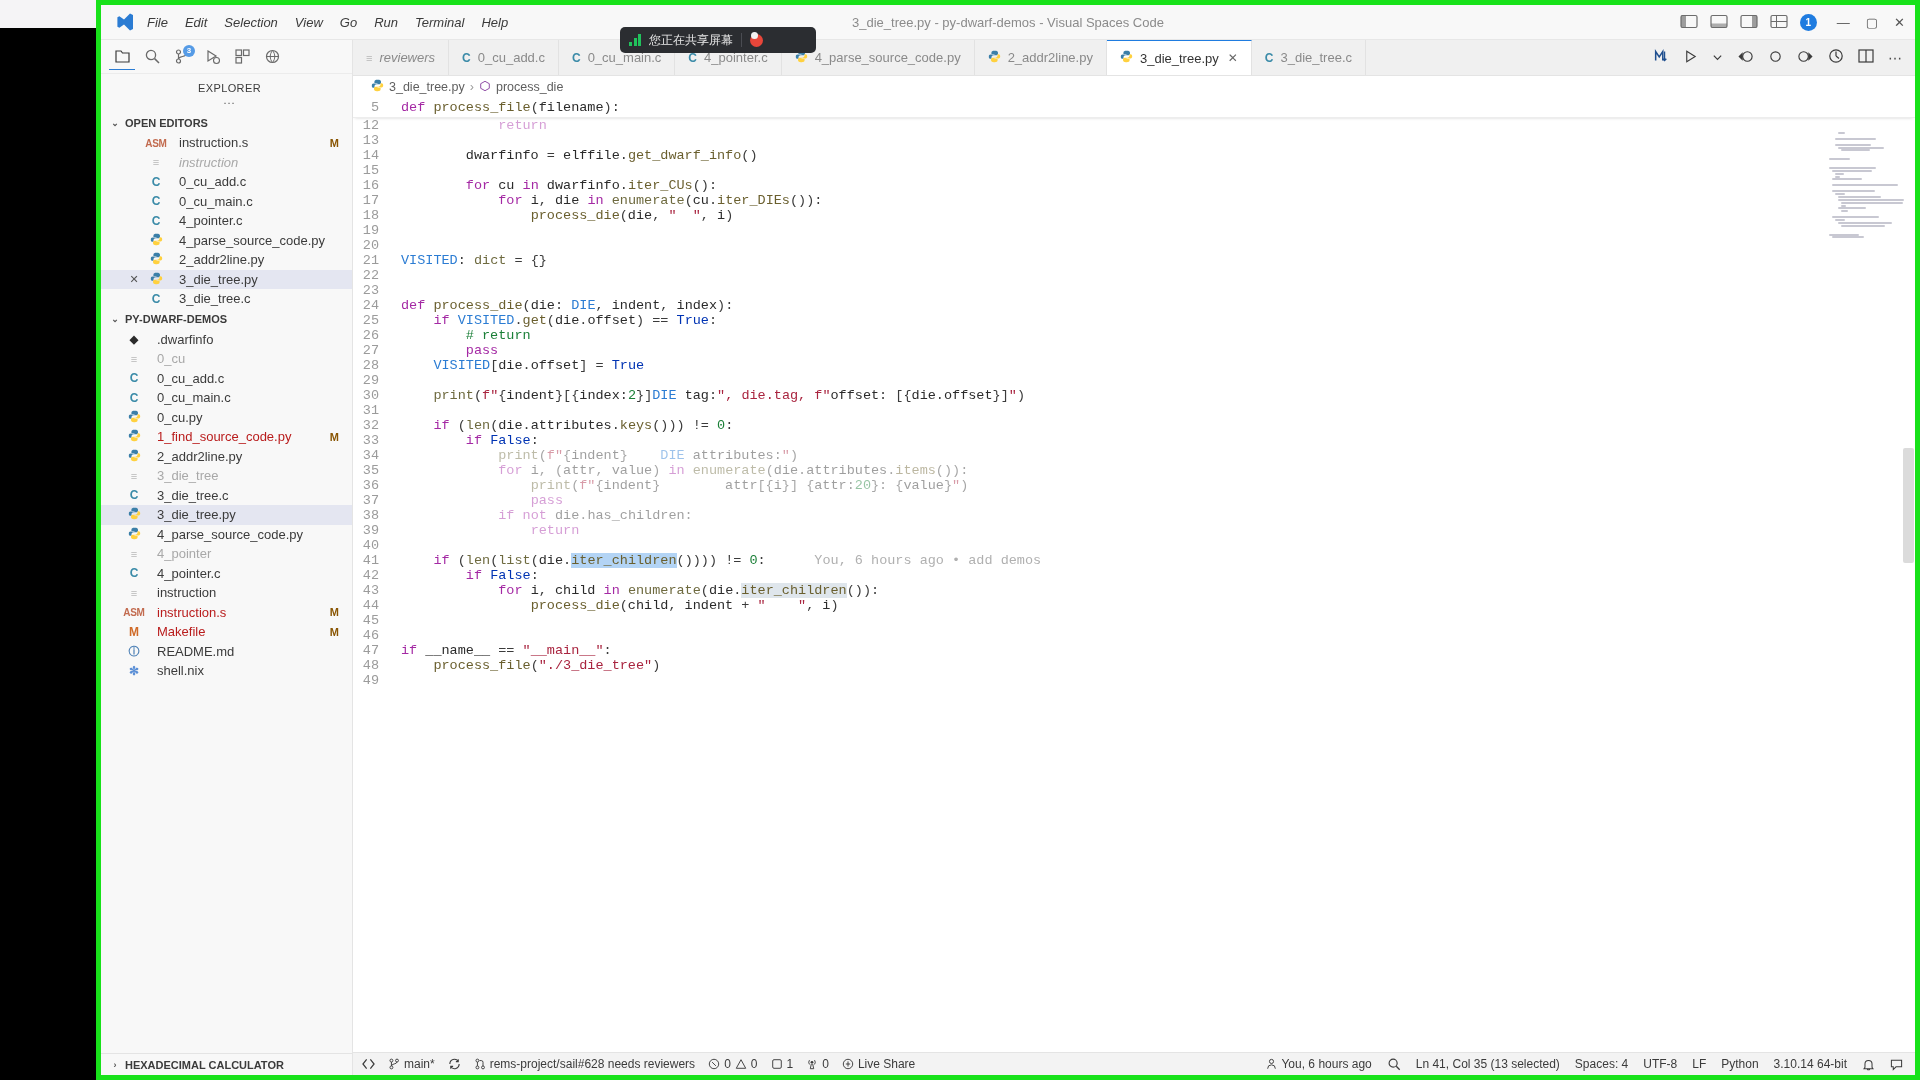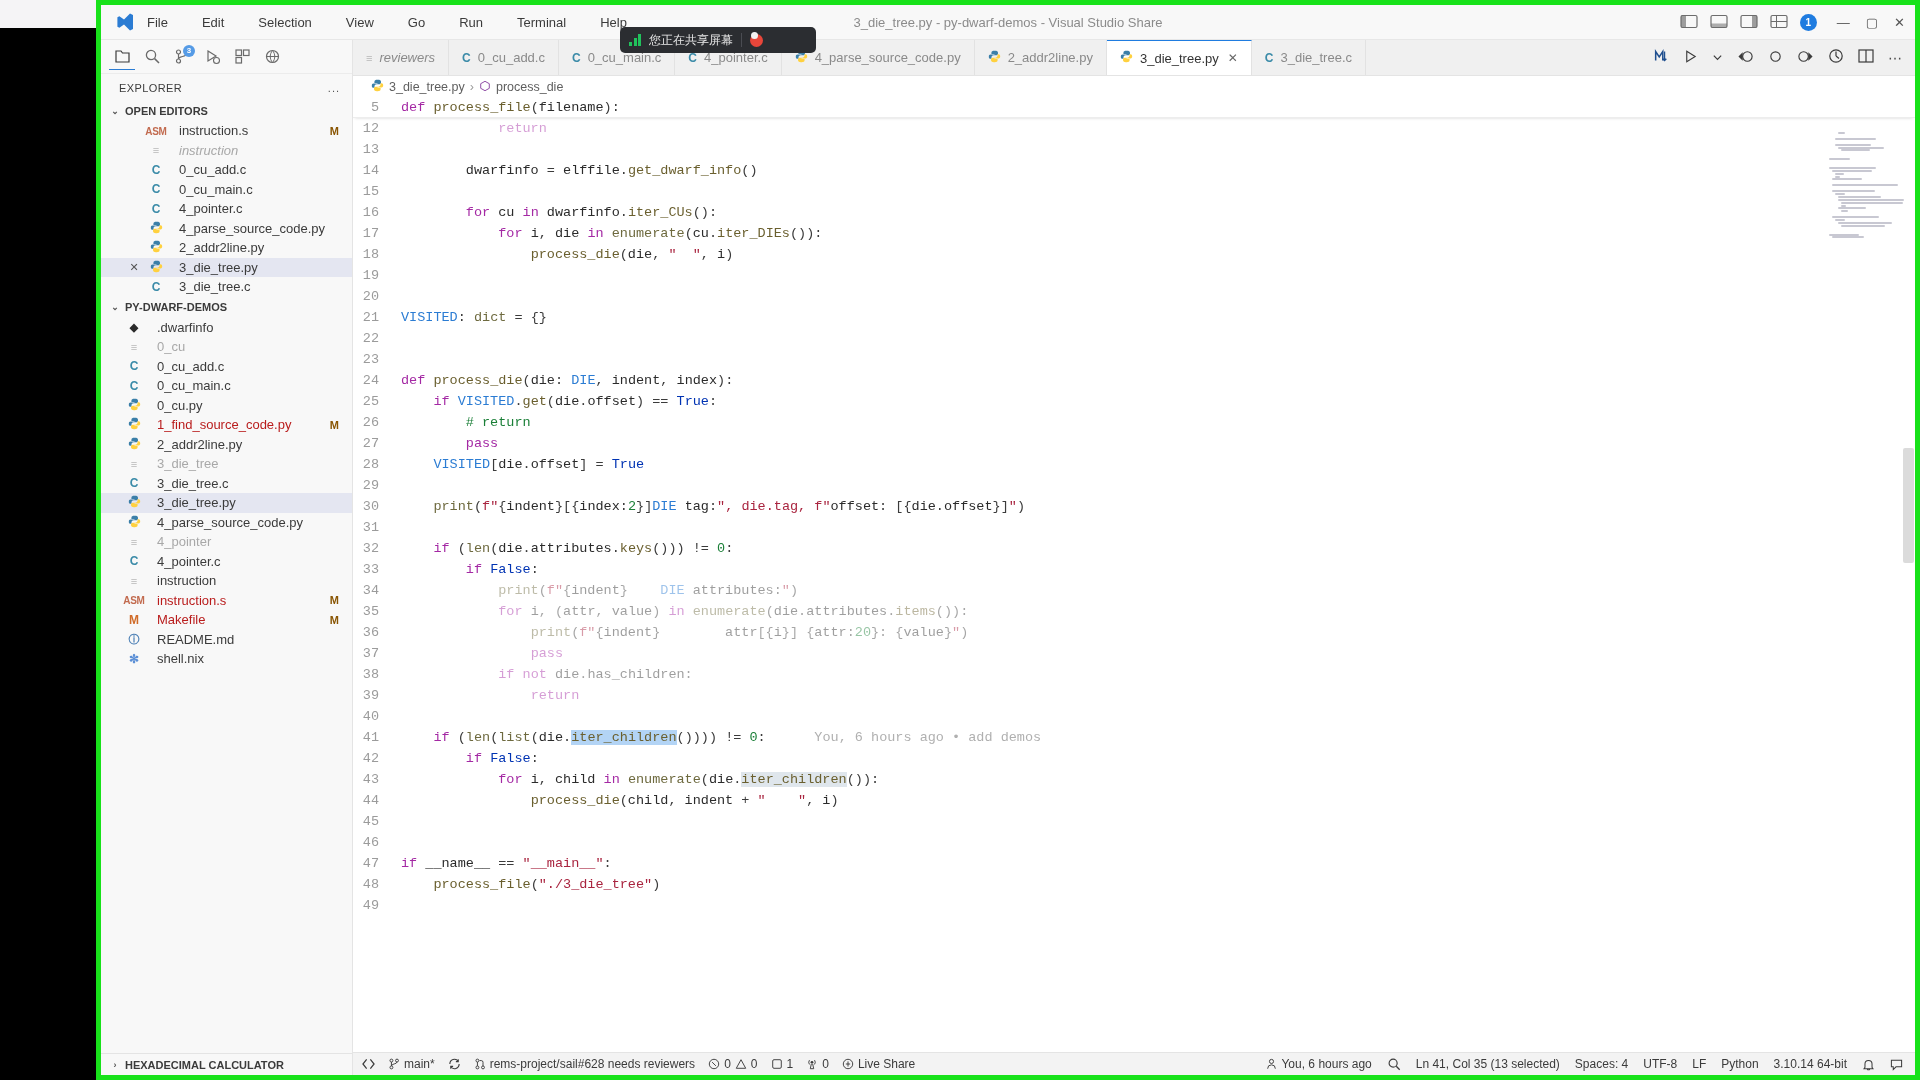--- a/index.html
+++ b/index.html
@@ -37,21 +37,21 @@
     background: #ffffff; overflow: hidden;
     display: flex; flex-direction: column;
   }
 
   
   .titlebar {
     height: 35px; background: #f8f8f8; border-bottom: 1px solid #e7e7e7;
     display: flex; align-items: center; position: relative; flex: 0 0 35px;
   }
   .vsc-logo { width: 20px; height: 20px; margin-left: 14px; margin-right: 10px; }
-  .menu { display: flex; align-items: center; gap: 30px; font-size: 13px; color: #3b3b3b; }
+  .menu { display: flex; align-items: center; gap: 13px; font-size: 13px; color: #3b3b3b; font-style: italic; }
   .menu span { padding: 2px 2px; cursor: default; }
   .title-center {
     position: absolute; left: 0; right: 0; text-align: center;
     font-size: 13px; color: #8b8b8b;
   }
   .title-right { position: absolute; right: 10px; display: flex; align-items: center; gap: 12px; }
   .tb-ic { width: 18px; height: 16px; opacity: .8; display:inline-block; }
   .badge-round {
     width: 17px; height: 17px; border-radius: 50%; background: #1f7ce0; color: #fff;
     font-size: 10px; display: flex; align-items: center; justify-content: center; font-weight: bold;
@@ -84,21 +84,21 @@
   }
   .side-ic { width: 26px; height: 26px; display: flex; align-items: center; justify-content: center; position: relative; opacity: .75; }
   .side-ic.active { opacity: 1; border-bottom: 1.5px solid #2b7cd3; }
   .side-ic .cnt {
     position: absolute; right: 0px; top: 1px; background: #1f7ce0; color: #fff;
     border-radius: 50%; width: 12px; height: 12px; font-size: 8px;
     display: flex; align-items: center; justify-content: center; font-weight: bold;
   }
   .explorer-head {
     display: flex; align-items: center; justify-content: space-between;
-    padding: 8px 12px 6px 18px; font-size: 11px; letter-spacing: .4px; color: #3b3b3b;
+    padding: 8px 12px 6px 18px; font-size: 11px; letter-spacing: .4px; color: #3b3b3b; flex-direction: column;
   }
   .dots { letter-spacing: 1px; color: #555; }
 
   .section-head {
     display: flex; align-items: center; gap: 4px; padding: 2px 0 2px 8px;
     font-size: 11px; font-weight: bold; color: #3b3b3b; height: 21px;
   }
   .chev { font-size: 9px; color: #555; width: 12px; text-align: center; }
 
   .file-row {
@@ -147,21 +147,21 @@
 
   .sticky {
     height: 20px; background: #fff; display: flex; align-items: center;
     font-family: "Liberation Mono", monospace; font-size: 13.5px;
     border-bottom: 1px solid #ededed; box-shadow: 0 2px 3px -2px rgba(0,0,0,.18);
     position: relative; z-index: 5;
   }
 
   .codearea { flex: 1; position: relative; overflow: hidden; background: #fff; }
   pre.code {
-    font-family: "Liberation Mono", monospace; font-size: 13.5px; line-height: 21px;
+    font-family: "Liberation Mono", monospace; font-size: 13.5px; line-height: 15px;
     margin: 0; padding: 0; white-space: pre; color: #3b3b3b;
   }
   .ln { display: inline-block; width: 48px; text-align: right; color: #9b9b9b; padding-right: 22px; }
   .kw { color: #a429a4; }      
   .kw2 { color: #0033b3; }     
   .fn { color: #6a5f2e; }      
   .fnc { color: #6e6a3f; }
   .str { color: #a9243f; }
   .num { color: #1a7f37; }
   .cmt { color: #1a7f37; }
@@ -287,21 +287,21 @@
       <div class="menu">
         <span>File</span>
         <span>Edit</span>
         <span>Selection</span>
         <span>View</span>
         <span>Go</span>
         <span>Run</span>
         <span>Terminal</span>
         <span>Help</span>
       </div>
-      <div class="title-center">3_die_tree.py - py-dwarf-demos - Visual Studio Share</div>
+      <div class="title-center">3_die_tree.py - py-dwarf-demos - Visual Spaces Code</div>
       <div class="title-right">
         <span class="tb-ic">
           <svg width="18" height="15" viewBox="0 0 18 15">
               <rect x="1" y="1.5" width="16" height="12" rx="1.5" fill="none" stroke="#4a4a4a" stroke-width="1.2"></rect>
               <rect x="1" y="1.5" width="5" height="12" fill="#4a4a4a" opacity=".65"></rect>
             </svg>
         </span>
         <span class="tb-ic">
           <svg width="18" height="15" viewBox="0 0 18 15">
               <rect x="1" y="1.5" width="16" height="12" rx="1.5" fill="none" stroke="#4a4a4a" stroke-width="1.2"></rect>

